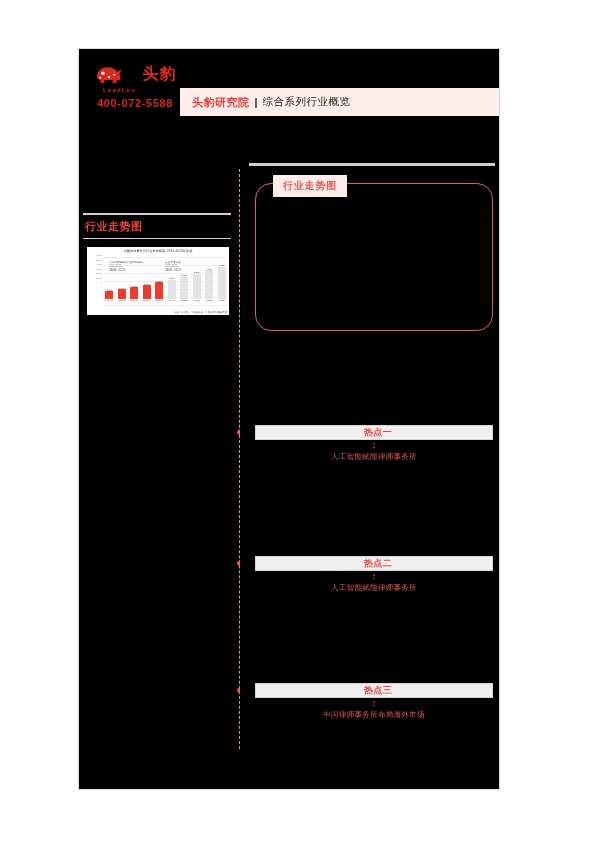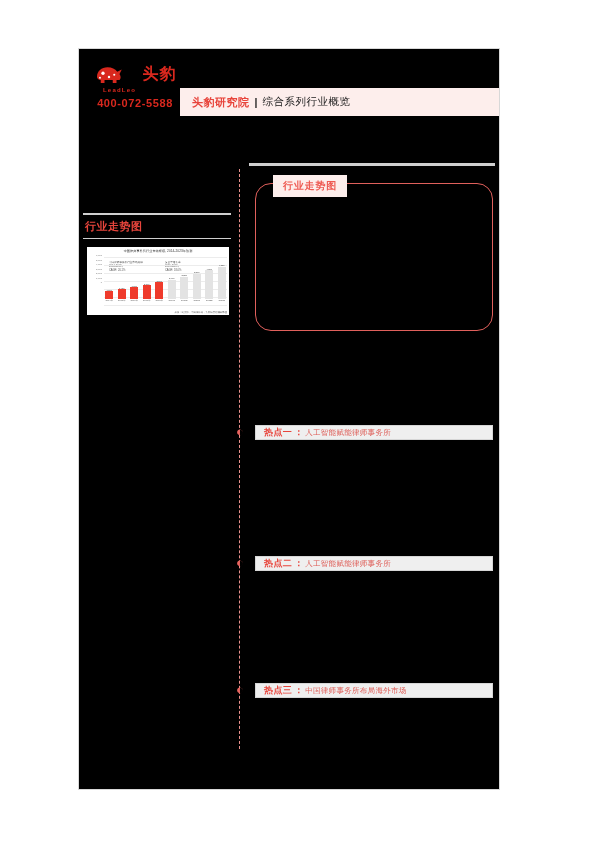--- a/index.html
+++ b/index.html
@@ -151,21 +151,21 @@
   }
 
   .hot-row{position:absolute;left:0;right:0;height:15px;}
   .hot-marker{
     position:absolute;left:-13px;top:1px;width:11px;height:11px;
     color:#e8635e;font-size:13px;line-height:11px;
   }
   .hot-bar{
     position:absolute;left:6px;right:2px;top:0;height:15px;
     background:#efefef;border:1px solid #d6d6d6;box-sizing:border-box;
-    display:flex;align-items:center;
+    display:flex;align-items:center;flex-direction:column;
   }
   .hot-key{
     color:#e8453c;font-size:9px;font-weight:bold;margin-left:8px;letter-spacing:0.4px;
   }
   .hot-colon{color:#e8453c;font-size:9px;font-weight:bold;margin:0 2px;}
   .hot-text{
     color:#de5b55;font-size:7.5px;letter-spacing:0.3px;
   }
   .hot-1{top:266px;}
   .hot-2{top:397px;}

